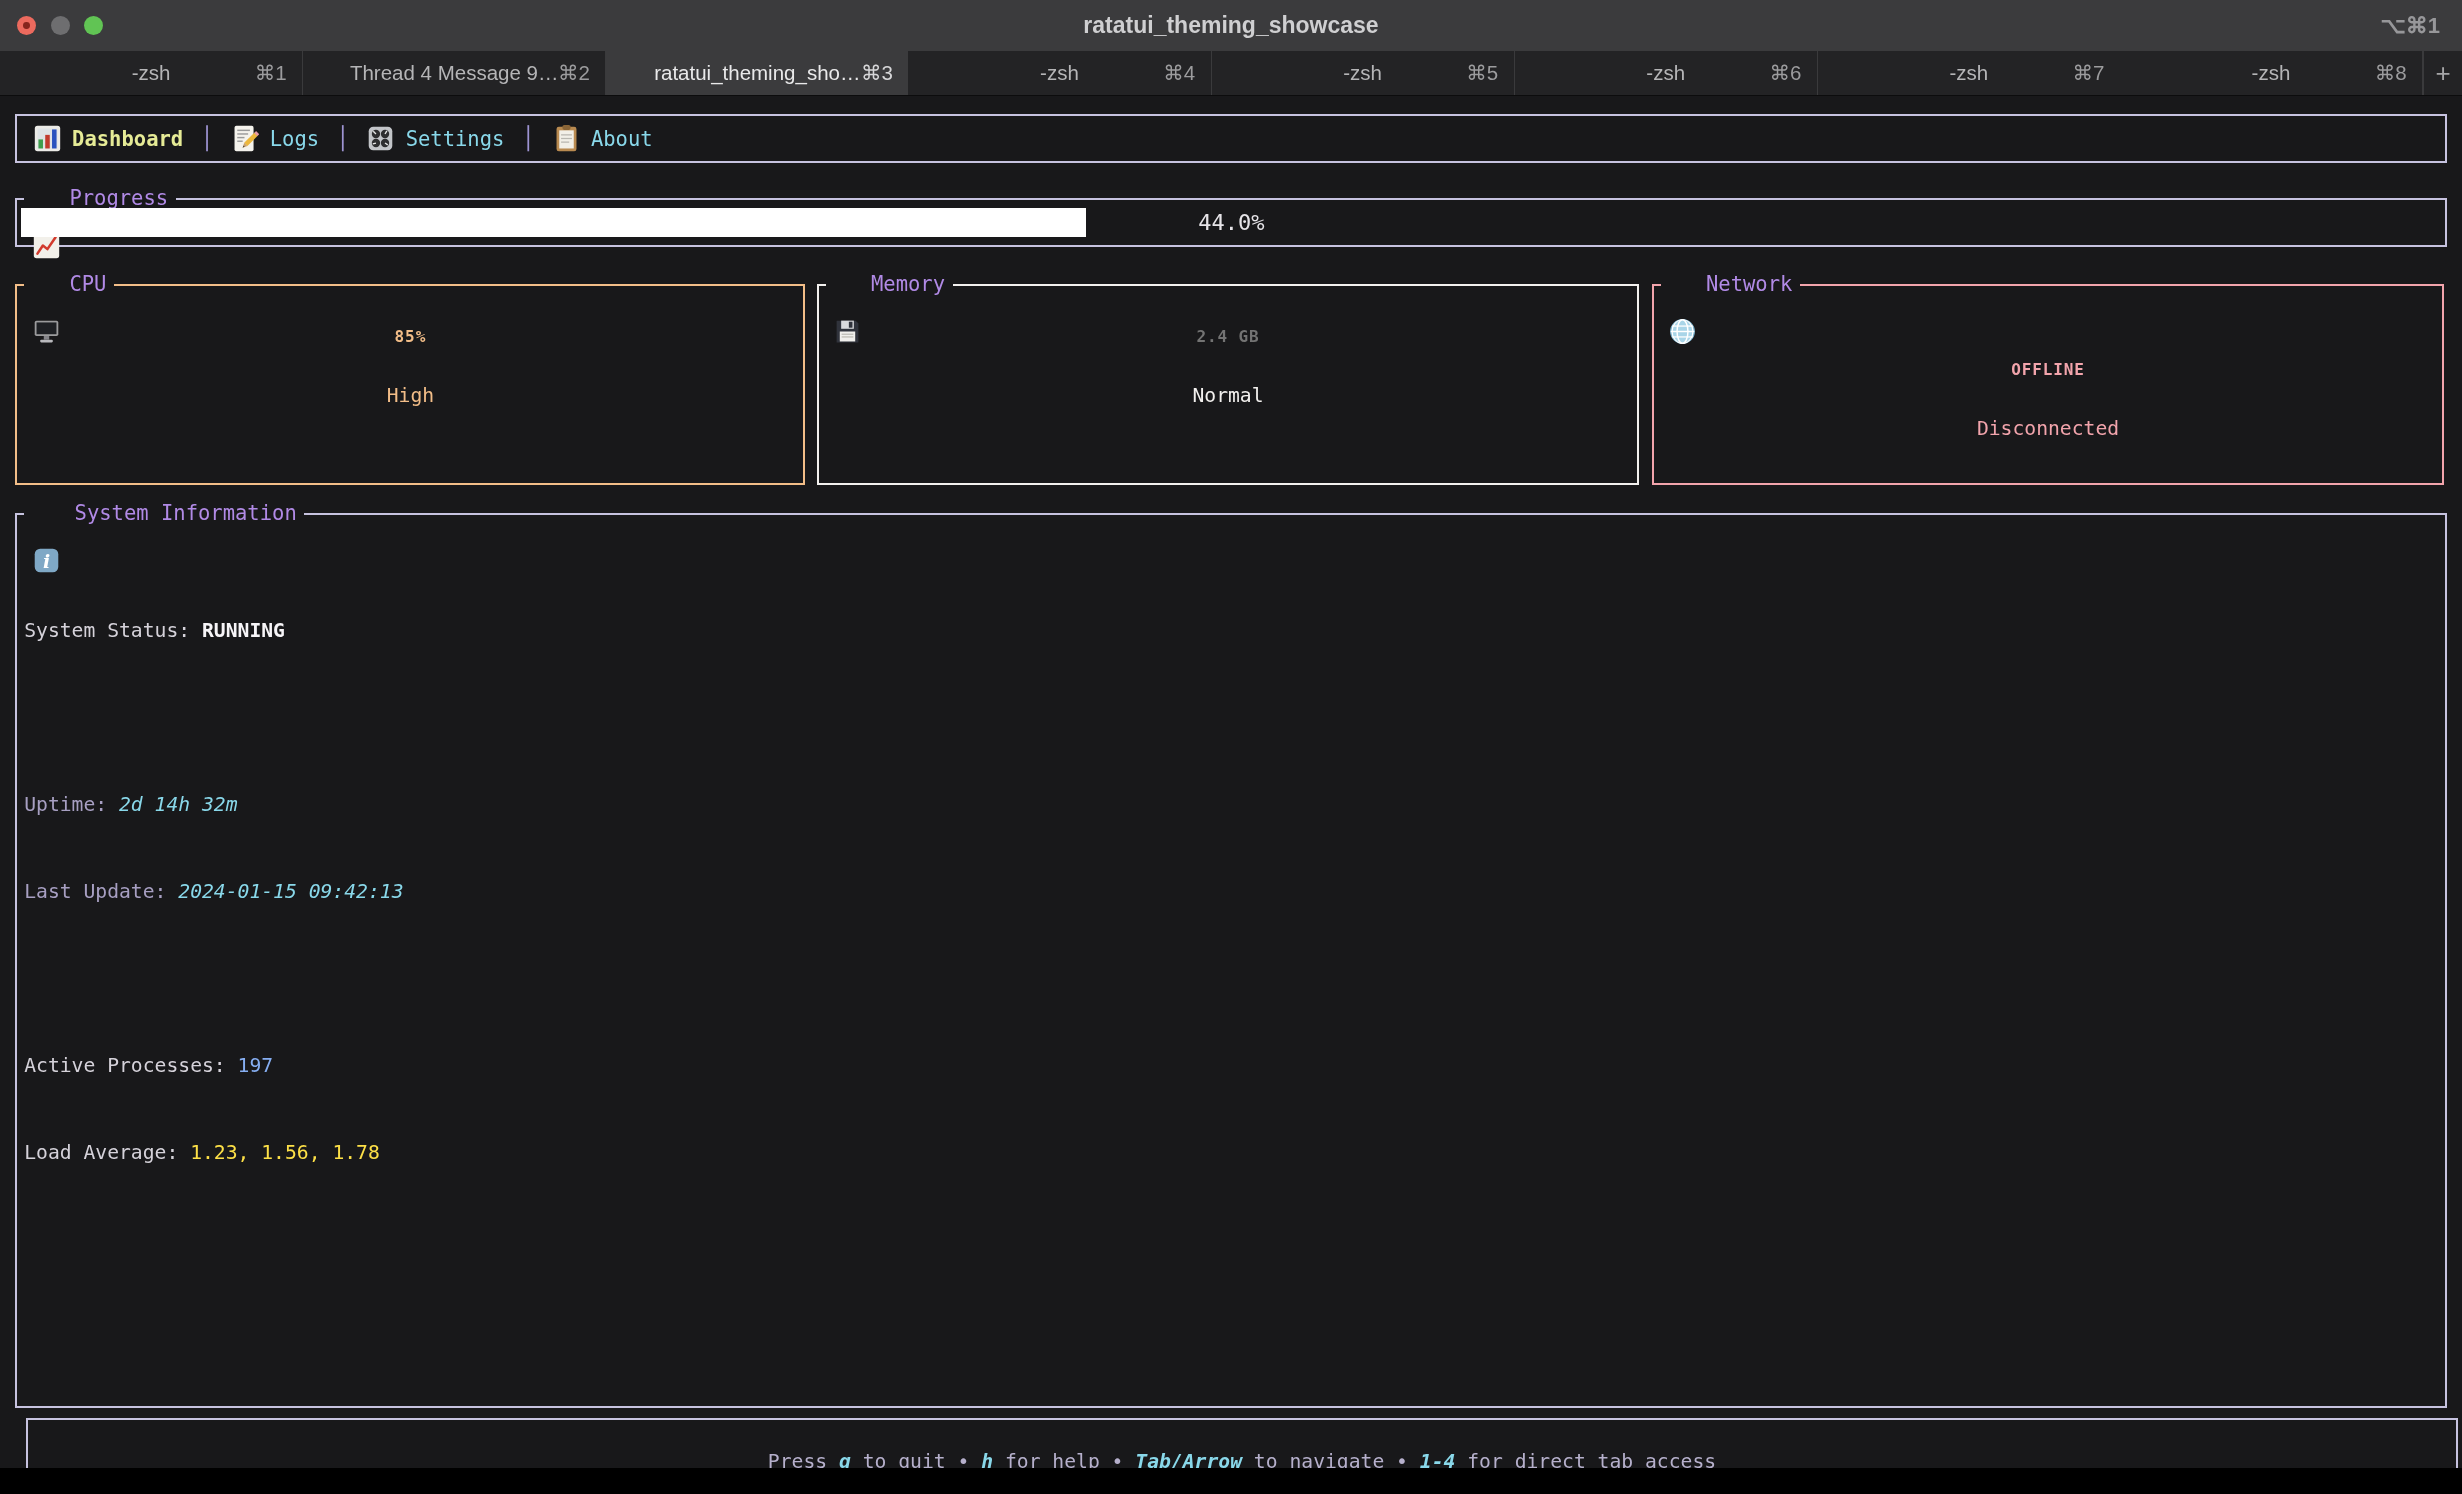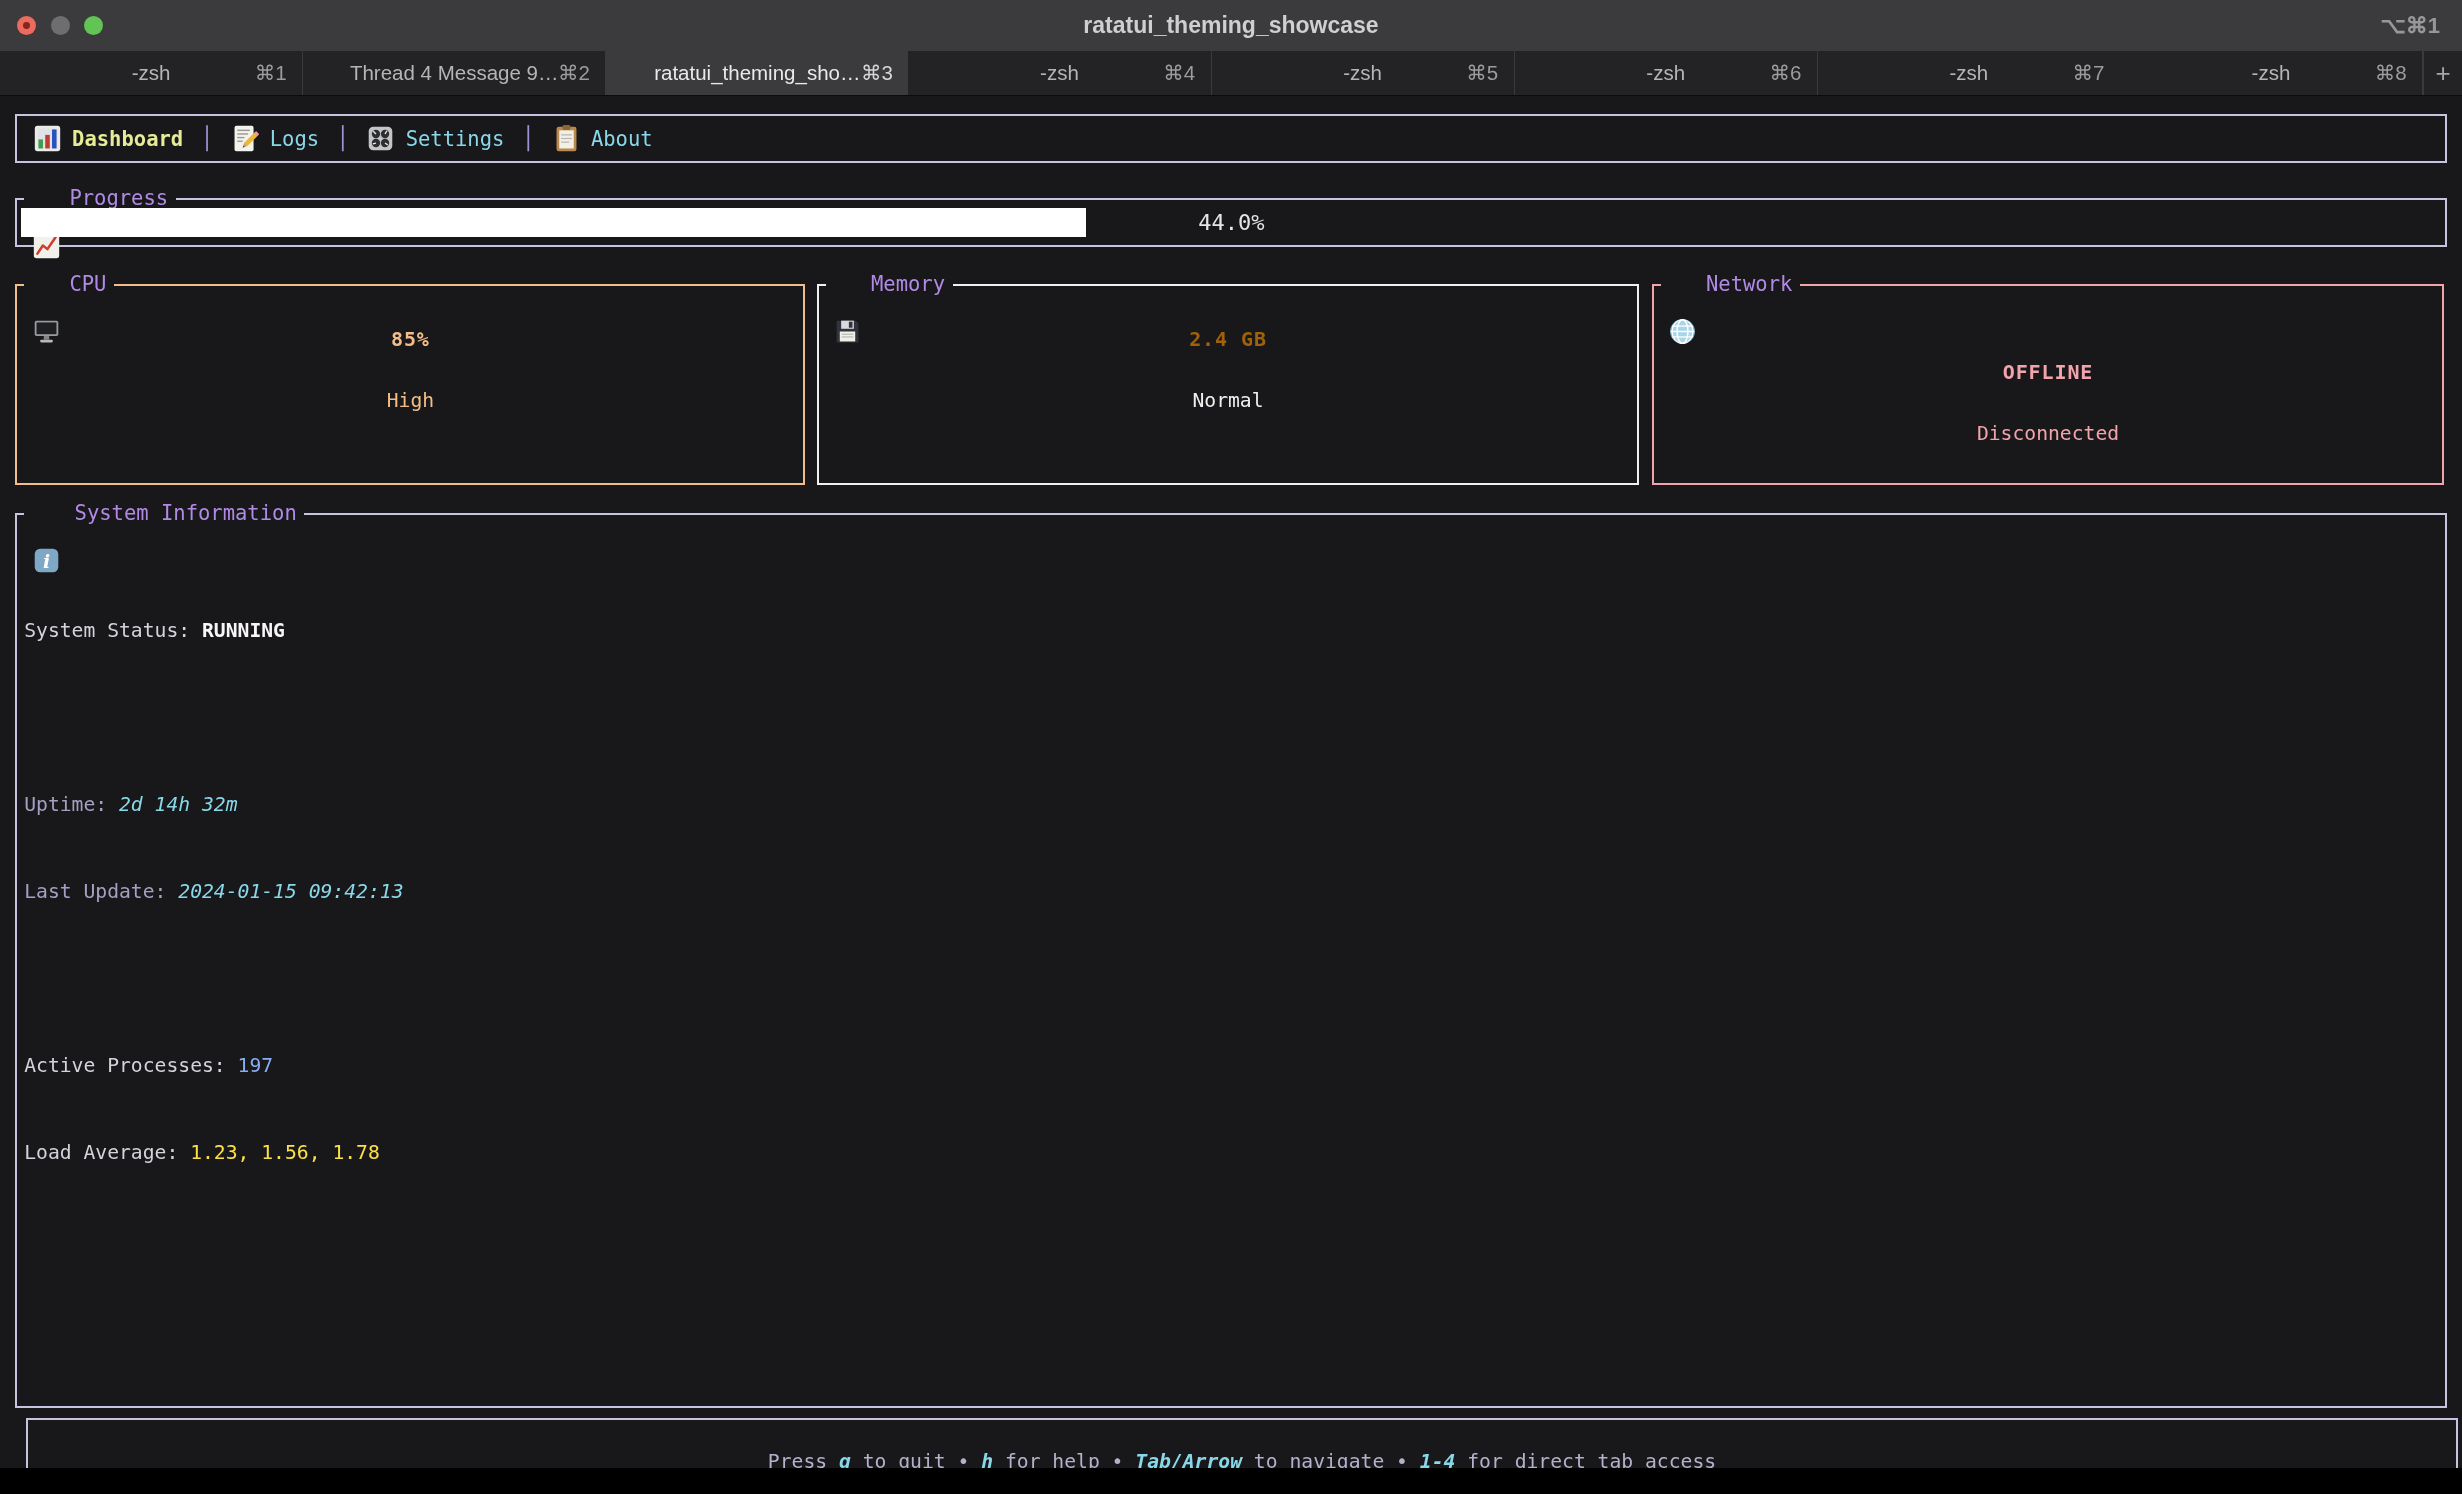--- a/index.html
+++ b/index.html
@@ -46,21 +46,21 @@
   .nav-sep{color:#9d93d2;margin:0 17px;font-size:22px;}
   
   .progress-box{left:15.4px;top:101px;width:2432px;height:49px;}
   .gauge{position:absolute;left:3.4px;right:3.4px;top:7.7px;height:29px;}
   .gauge-fill{position:absolute;left:0;top:0;height:29px;background:#ffffff;}
   .gauge-label{position:absolute;left:0;right:0;top:0;height:29px;line-height:29px;text-align:center;
                color:#e6e4e8;font-size:22px;}
   
   .metric-box{top:187px;height:201px;}
   .metric-inner{position:absolute;inset:0;display:flex;flex-direction:column;align-items:center;padding-top:41px;}
-  .metric-value{font-size:20px;font-weight:bold;letter-spacing:0.9px;}
+  .metric-value{font-size:16px;font-weight:bold;letter-spacing:0.9px;}
   .metric-status{margin-top:38px;font-size:19.7px;}
   
   .sysinfo-box{left:15.4px;top:416px;width:2432px;height:895px;}
   .sysinfo-content{position:absolute;left:6.8px;top:43px;right:6.8px;white-space:pre;line-height:29px;font-size:19.7px;}
   .lbl{color:#d5d2da;}
   .lbl-muted{color:#a79fc2;}
   .val-bold{color:#f7f5f8;font-weight:bold;}
   .val-cyan{color:#89d8ea;font-style:italic;}
   .val-blue{color:#86aef2;}
   .val-peach{color:#fde047;}
@@ -229,21 +229,21 @@
               <rect x="9" y="4" width="14" height="9" fill="#d9dadd"></rect>
               <rect x="17.5" y="5.2" width="4" height="6.6" fill="#30333c"></rect>
               <rect x="7.5" y="16" width="17" height="11" fill="#f0efec"></rect>
               <line x1="9.5" y1="19" x2="22.5" y2="19" stroke="#b9b7b0" stroke-width="1.3"></line>
               <line x1="9.5" y1="22" x2="22.5" y2="22" stroke="#b9b7b0" stroke-width="1.3"></line>
             </svg>
         </span>
         <span>Memory</span>
       </div>
       <div class="metric-inner">
-        <div class="metric-value" style="color: #a16207;">2.4 GB</div>
+        <div class="metric-value" style="color: #737373;">2.4 GB</div>
         <div class="metric-status" style="color: rgb(242, 240, 238);">Normal</div>
       </div>
     </div>
 
     <div class="tbox metric-box" style="left: 1652px; width: 792px; border-color: rgb(242, 164, 172);">
       <div class="tbox-title">
         <span class="icon">
           <svg viewBox="0 0 32 32">
               <circle cx="16" cy="16" r="13" fill="#a9d5e8" stroke="#7ab0cc" stroke-width="1.4"></circle>
               <ellipse cx="16" cy="16" rx="6" ry="13" fill="none" stroke="#ffffff" stroke-width="1.6"></ellipse>

